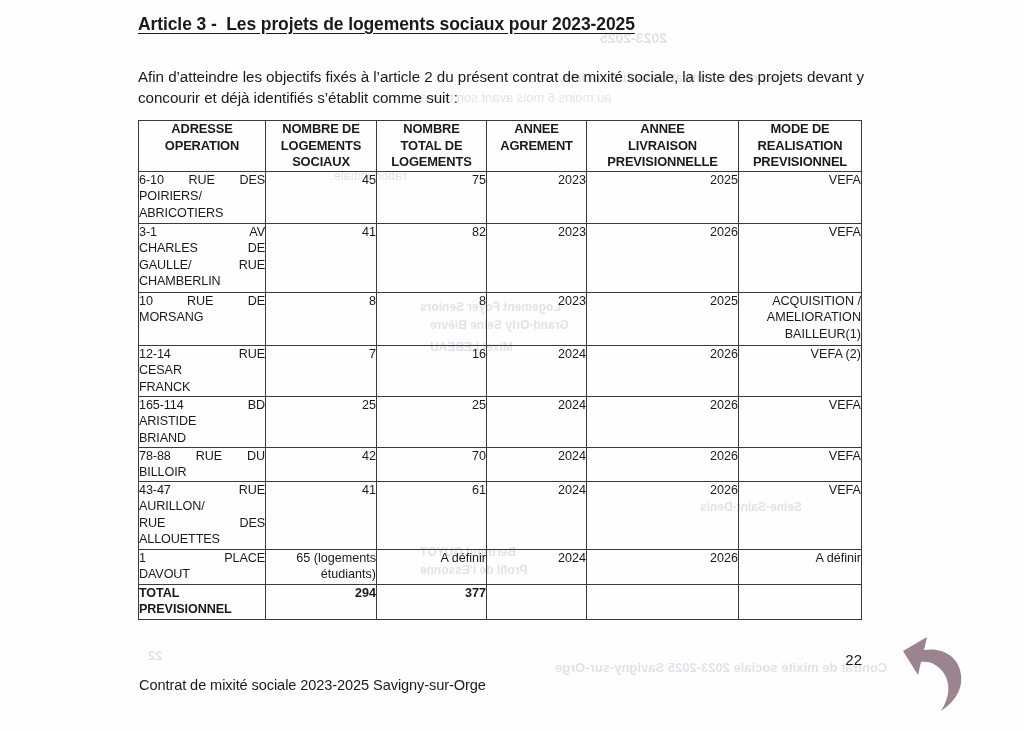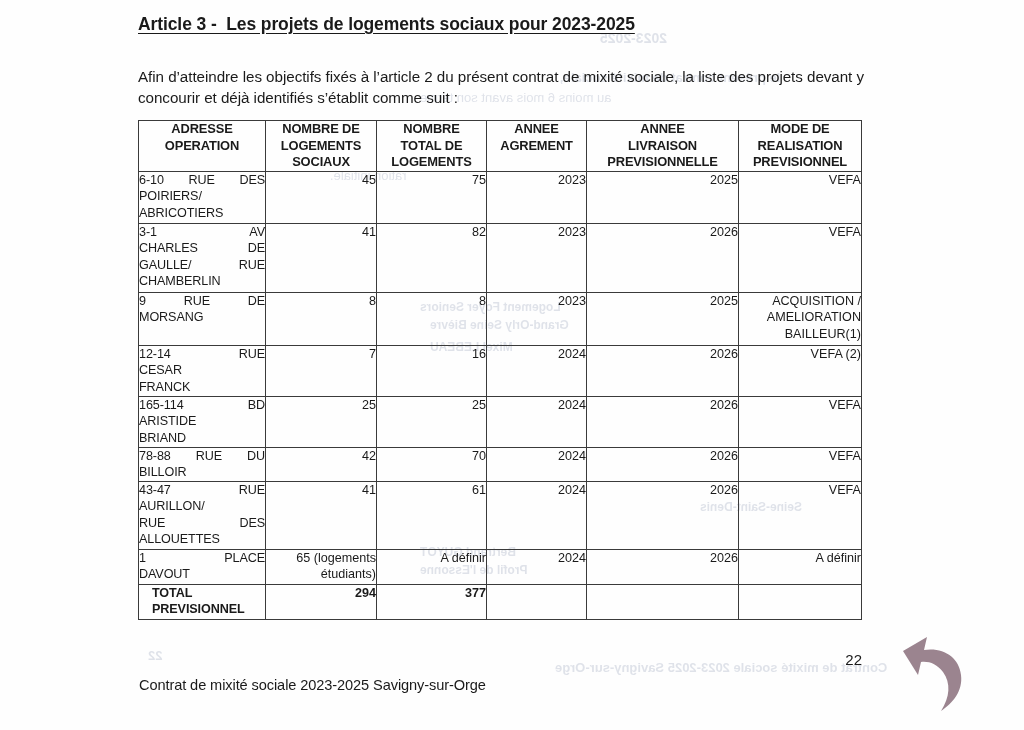--- a/index.html
+++ b/index.html
@@ -110,21 +110,21 @@
     letter-spacing: -0.1px;
     white-space: pre-line;
     word-spacing: normal;
   }
   td.num, td.mode {
     text-align: right;
     padding-left: 2px;
     padding-right: 2px;
     white-space: pre-line;
   }
-  tr.total td { font-weight: bold; padding-left: 13px; }
+  tr.total td { font-weight: bold; }
   tr.total td.addr {
     text-align: left;
     text-align-last: left;
   }
   tr.total td.num { font-weight: bold; }
 
   .page-number {
     position: absolute;
     right: 162px;
     top: 651px;
@@ -216,21 +216,21 @@
 CHARLES DE
 GAULLE/ RUE
 CHAMBERLIN</td>
           <td class="num">41</td>
           <td class="num">82</td>
           <td class="num">2023</td>
           <td class="num">2026</td>
           <td class="mode">VEFA</td>
         </tr>
         <tr style="height:53px">
-          <td class="addr">9 RUE DE
+          <td class="addr">10 RUE DE
 MORSANG</td>
           <td class="num">8</td>
           <td class="num">8</td>
           <td class="num">2023</td>
           <td class="num">2025</td>
           <td class="mode">ACQUISITION /
 AMELIORATION
 BAILLEUR(1)</td>
         </tr>
         <tr style="height:51px">

